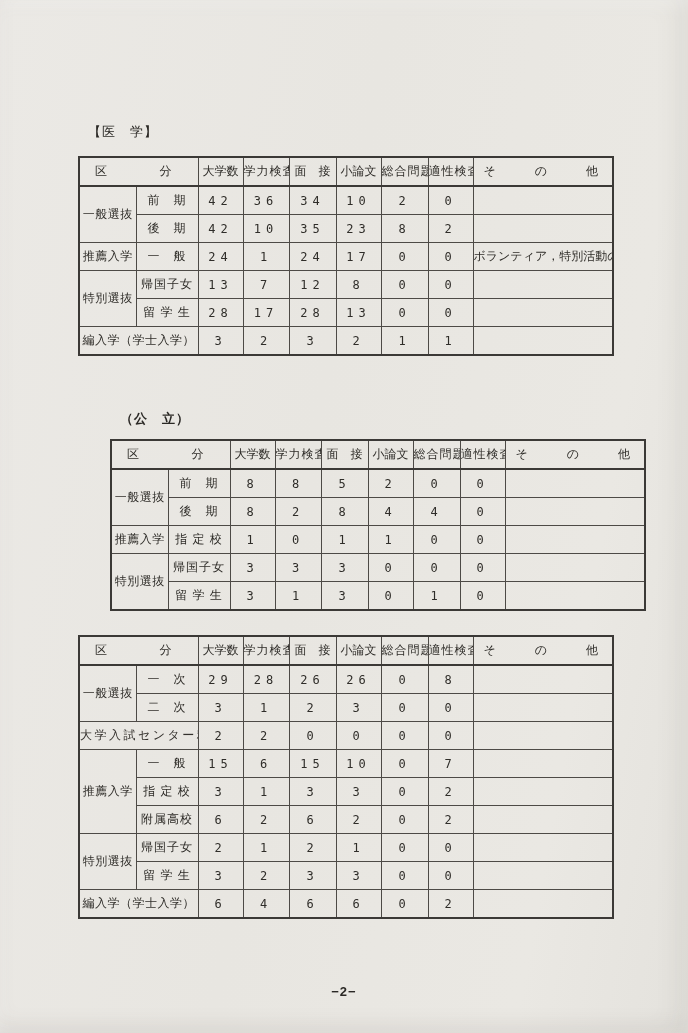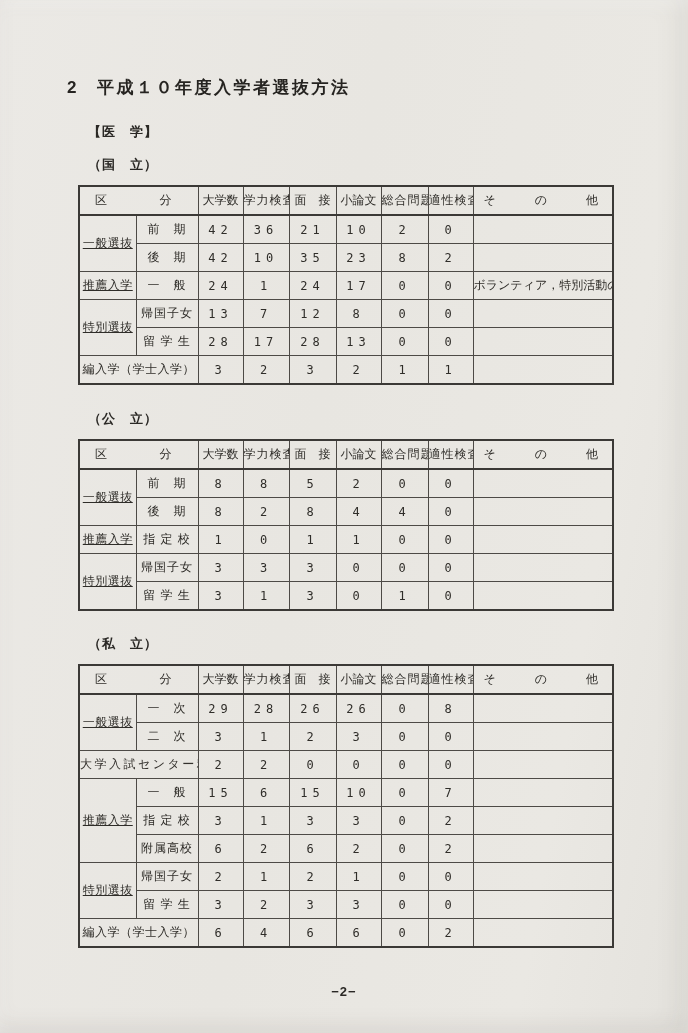--- a/index.html
+++ b/index.html
@@ -14,69 +14,65 @@
     box-shadow:inset -14px 0 22px rgba(90,85,75,0.06), inset 0 -12px 18px rgba(90,85,75,0.05), inset 0 6px 14px rgba(255,255,255,0.35);
     color:#2e2c29;
   }
   .title{
     position:absolute;left:67px;top:76px;
     font-size:17px;font-weight:bold;letter-spacing:2.5px;color:#262421;
   }
   .title .tnum{margin-right:18px;}
   .subject{
     position:absolute;left:88px;top:123px;
-    font-size:13px;font-weight:bold;letter-spacing:1px;color:#2a2825;
+    font-size:13px;font-weight:normal;letter-spacing:1px;color:#2a2825;
   }
   .section{position:absolute;left:78px;width:534px;}
   .section-0{top:156px;}
-  .section-1{top:410px;}
+  .section-1{top:410px;margin-left:32px;}
   .section-2{top:635px;}
   .sec-label{
     font-size:13px;font-weight:bold;letter-spacing:1px;color:#2a2825;
     margin-left:10px;margin-bottom:11px;
   }
   table.tbl{
     border-collapse:collapse;table-layout:fixed;width:534px;
     border:2px solid #3b3936;
   }
   .tbl th,.tbl td{
     border:1px solid #4d4a46;height:27px;padding:0;
     font-size:12px;font-weight:normal;color:#2f2d29;
     text-align:center;white-space:nowrap;overflow:hidden;
   }
   .tbl th{border-bottom:2px solid #3b3936;}
   .kubun-flex{display:flex;justify-content:space-between;padding:0 24px 0 15px;}
   .kubun-flex span{letter-spacing:2px;}
   .h-small{font-size:8px;letter-spacing:1px;color:#3b3835;}
   .sonota-flex{display:flex;justify-content:space-between;padding:0 14px 0 10px;}
-  .group-cell{letter-spacing:0.5px;font-size:12px;text-decoration:underline;}
+  .group-cell{letter-spacing:0.5px;font-size:12px;}
   .sub-cell{letter-spacing:1px;font-size:12px;}
   .num-cell{font-size:12.5px;letter-spacing:5px;padding-left:5px;font-family:"DejaVu Sans Mono","Liberation Mono",monospace;}
   .full-cell{text-align:left;padding-left:4px;font-size:11.5px;letter-spacing:0.5px;font-family:Liberation Serif, serif;}
   .full-cell.tiny{font-size:12px;letter-spacing:2.5px;color:#34312d;}
   .other-cell{text-align:left;padding-left:3px;font-size:8.5px;letter-spacing:0;color:#3b3835;}
   .footer{
     position:absolute;left:0;right:0;top:984px;text-align:center;
     font-size:13px;letter-spacing:1px;color:#2a2825;font-weight:bold;
   }
 </style>
 </head>
 <body>
 
 <div class="paper">
 
-  <div class="title">
-    <span class="tnum">2</span><span>平成１０年度入学者選抜方法</span>
-  </div>
 
   <div class="subject">【医　学】</div>
 
   <div id="tables">
       <div class="section section-0">
-        <div class="sec-label">（国　立）</div>
         <table class="tbl">
           <colgroup>
             <col style="width:57px">
             <col style="width:62px">
             <col style="width:45px">
             <col style="width:46px">
             <col style="width:47px">
             <col style="width:45px">
             <col style="width:47px">
             <col style="width:45px">
@@ -104,21 +100,21 @@
                 </div>
               </th>
             </tr>
           </thead>
           <tbody>
             <tr>
               <td rowspan="2" class="group-cell">一般選抜</td>
               <td class="sub-cell">前　期</td>
               <td class="num-cell">42</td>
               <td class="num-cell">36</td>
-              <td class="num-cell">21</td>
+              <td class="num-cell">34</td>
               <td class="num-cell">10</td>
               <td class="num-cell">2</td>
               <td class="num-cell">0</td>
               <td class="other-cell"></td>
             </tr>
             <tr>
               <td class="sub-cell">後　期</td>
               <td class="num-cell">42</td>
               <td class="num-cell">10</td>
               <td class="num-cell">35</td>
@@ -260,21 +256,20 @@
               <td class="num-cell">3</td>
               <td class="num-cell">0</td>
               <td class="num-cell">1</td>
               <td class="num-cell">0</td>
               <td class="other-cell"></td>
             </tr>
           </tbody>
         </table>
       </div>
       <div class="section section-2">
-        <div class="sec-label">（私　立）</div>
         <table class="tbl">
           <colgroup>
             <col style="width:57px">
             <col style="width:62px">
             <col style="width:45px">
             <col style="width:46px">
             <col style="width:47px">
             <col style="width:45px">
             <col style="width:47px">
             <col style="width:45px">

